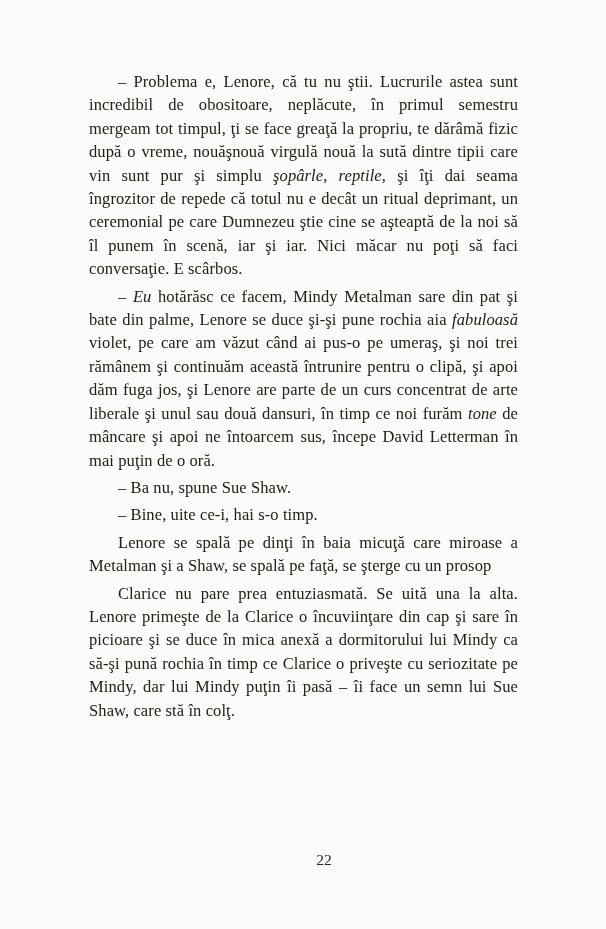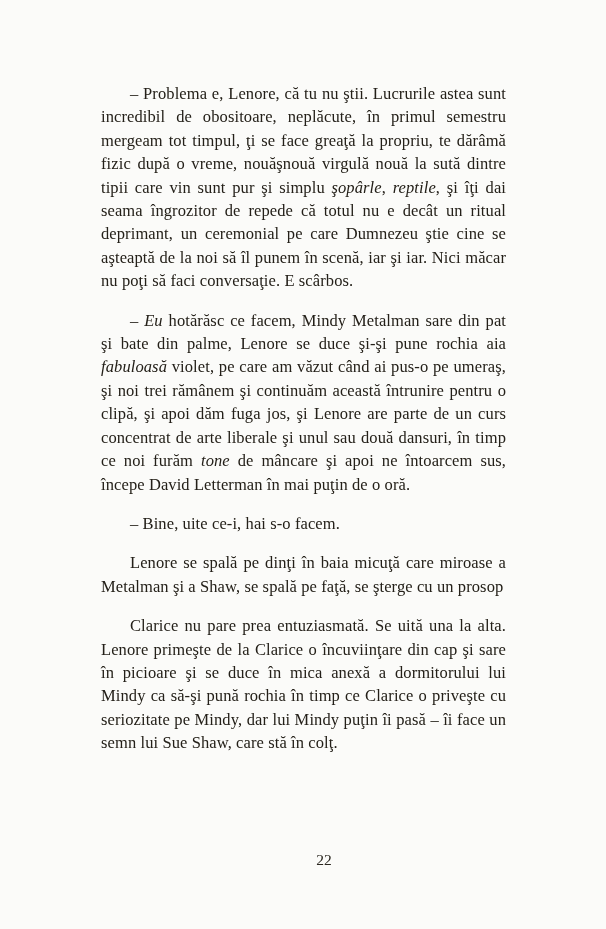--- a/index.html
+++ b/index.html
@@ -24,21 +24,21 @@
     position: absolute;
     left: 85px;
     top: 66px;
     width: 437px;
     font-size: 16.5px;
     line-height: 23.4px;
     text-align: justify;
     letter-spacing: 0.1px;
   }
   .para {
-    margin: 16px;
+    margin: 4px;
     padding: 0;
     text-indent: 29px;
     font-family: Liberation Serif, serif;
   }
   .para em {
     font-style: italic;
   }
   .page-number {
     position: absolute;
     left: 0;
@@ -50,18 +50,19 @@
     padding-left: 42px;
   }
 </style>
 </head>
 <body>
 
 <div class="page">
   <div class="text-block">
     <p class="para"><span>– Problema e, Lenore, că tu nu ştii. Lucrurile astea sunt incredibil de obositoare, neplăcute, în primul semestru mergeam tot timpul, ţi se face greaţă la propriu, te dărâmă fizic după o vreme, nouăşnouă virgulă nouă la sută dintre tipii care vin sunt pur şi simplu </span><em>şopârle</em><span>, </span><em>reptile</em><span>, şi îţi dai seama îngrozitor de repede că totul nu e decât un ritual deprimant, un ceremonial pe care Dumnezeu ştie cine se aşteaptă de la noi să îl punem în scenă, iar şi iar. Nici măcar nu poţi să faci conversaţie. E scârbos.</span></p>
     <p class="para"><span>– </span><em>Eu</em><span> hotărăsc ce facem, Mindy Metalman sare din pat şi bate din palme, Lenore se duce şi-şi pune rochia aia </span><em>fabuloasă</em><span> violet, pe care am văzut când ai pus-o pe umeraş, şi noi trei rămânem şi continuăm această întrunire pentru o clipă, şi apoi dăm fuga jos, şi Lenore are parte de un curs concentrat de arte liberale şi unul sau două dansuri, în timp ce noi furăm </span><em>tone</em><span> de mâncare şi apoi ne întoarcem sus, începe David Letterman în mai puţin de o oră.</span></p>
-    <p class="para"><span>– Bine, uite ce-i, hai s-o facem.</span></p>
+    <p class="para"><span>– Ba nu, spune Sue Shaw.</span></p>
+    <p class="para"><span>– Bine, uite ce-i, hai s-o timp.</span></p>
     <p class="para"><span>Lenore se spală pe dinţi în baia micuţă care miroase a Metalman şi a Shaw, se spală pe faţă, se şterge cu un prosop</span></p>
     <p class="para"><span>Clarice nu pare prea entuziasmată. Se uită una la alta. Lenore primeşte de la Clarice o încuviinţare din cap şi sare în picioare şi se duce în mica anexă a dormitorului lui Mindy ca să-şi pună rochia în timp ce Clarice o priveşte cu seriozitate pe Mindy, dar lui Mindy puţin îi pasă – îi face un semn lui Sue Shaw, care stă în colţ.</span></p>
   </div>
   <div class="page-number">22</div>
 </div>
 
 </body></html>

